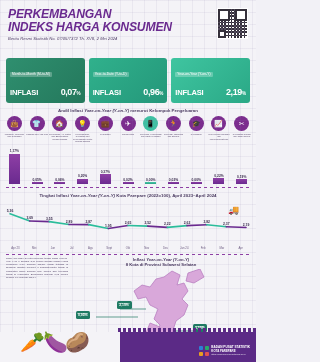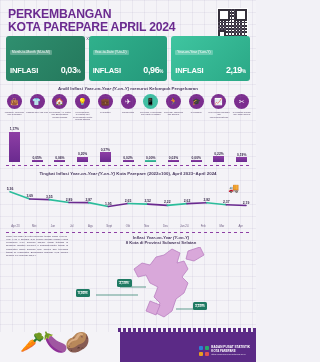--- a/index.html
+++ b/index.html
@@ -16,21 +16,21 @@
   .grid {
     position:absolute; inset:0;
     background-image:
       linear-gradient(to right, rgba(140,130,170,.10) 1px, transparent 1px),
       linear-gradient(to bottom, rgba(140,130,170,.10) 1px, transparent 1px);
     background-size:12px 12px;
     pointer-events:none;
   }
 
   
-  .header { position:relative; padding:8px 8px 2px 8px; height:36px; }
+  .header { position:relative; padding:8px 8px 2px 8px; height:58px;font-style:italic; }
   .title { color:#6a2a8f; font-weight:bold; font-size:12.2px; line-height:12.6px; letter-spacing:-.2px; }
   .subtitle { color:#4b3a63; font-size:4.1px; margin-top:3px; letter-spacing:.05px; }
 
   .qr { position:absolute; right:8px; top:8px; width:31px; height:31px; background:#fff; padding:1px; }
   .qr-inner { width:100%; height:100%;
     background-image:
       repeating-linear-gradient(to right,#241f2b 0 1.6px,transparent 1.6px 3.2px),
       repeating-linear-gradient(to bottom,#241f2b 0 1.6px,transparent 1.6px 3.2px);
     background-blend-mode:screen;
     opacity:.92;
@@ -114,36 +114,36 @@
 </style>
 </head>
 <body>
 
 <div class="page">
   <div class="grid"></div>
 
   <div class="header">
     <div class="title">
       <div>PERKEMBANGAN</div>
-      <div>KOTA PAREPARE APRIL 2024</div>
+      <div>INDEKS HARGA KONSUMEN</div>
     </div>
     <div class="subtitle">Berita Resmi Statistik No. 07/05/7372 Th. XVII, 2 Mei 2024</div>
     <div class="qr">
       <div class="qr-inner">
           <span class="qr-c3"></span>
         </div>
     </div>
   </div>
 
   <div class="kpis">
     <div class="kpi k1">
       <span class="kpi-tag">Month-to-Month (M-to-M)</span>
       <div class="kpi-row">
         <span class="kpi-word">INFLASI</span>
-        <span><span class="kpi-val">0,03</span><span class="kpi-pct">%</span></span>
+        <span><span class="kpi-val">0,07</span><span class="kpi-pct">%</span></span>
       </div>
     </div>
     <div class="kpi k2">
       <span class="kpi-tag">Year-to-Date (Y-to-D)</span>
       <div class="kpi-row">
         <span class="kpi-word">INFLASI</span>
         <span><span class="kpi-val">0,96</span><span class="kpi-pct">%</span></span>
       </div>
     </div>
     <div class="kpi k3">

